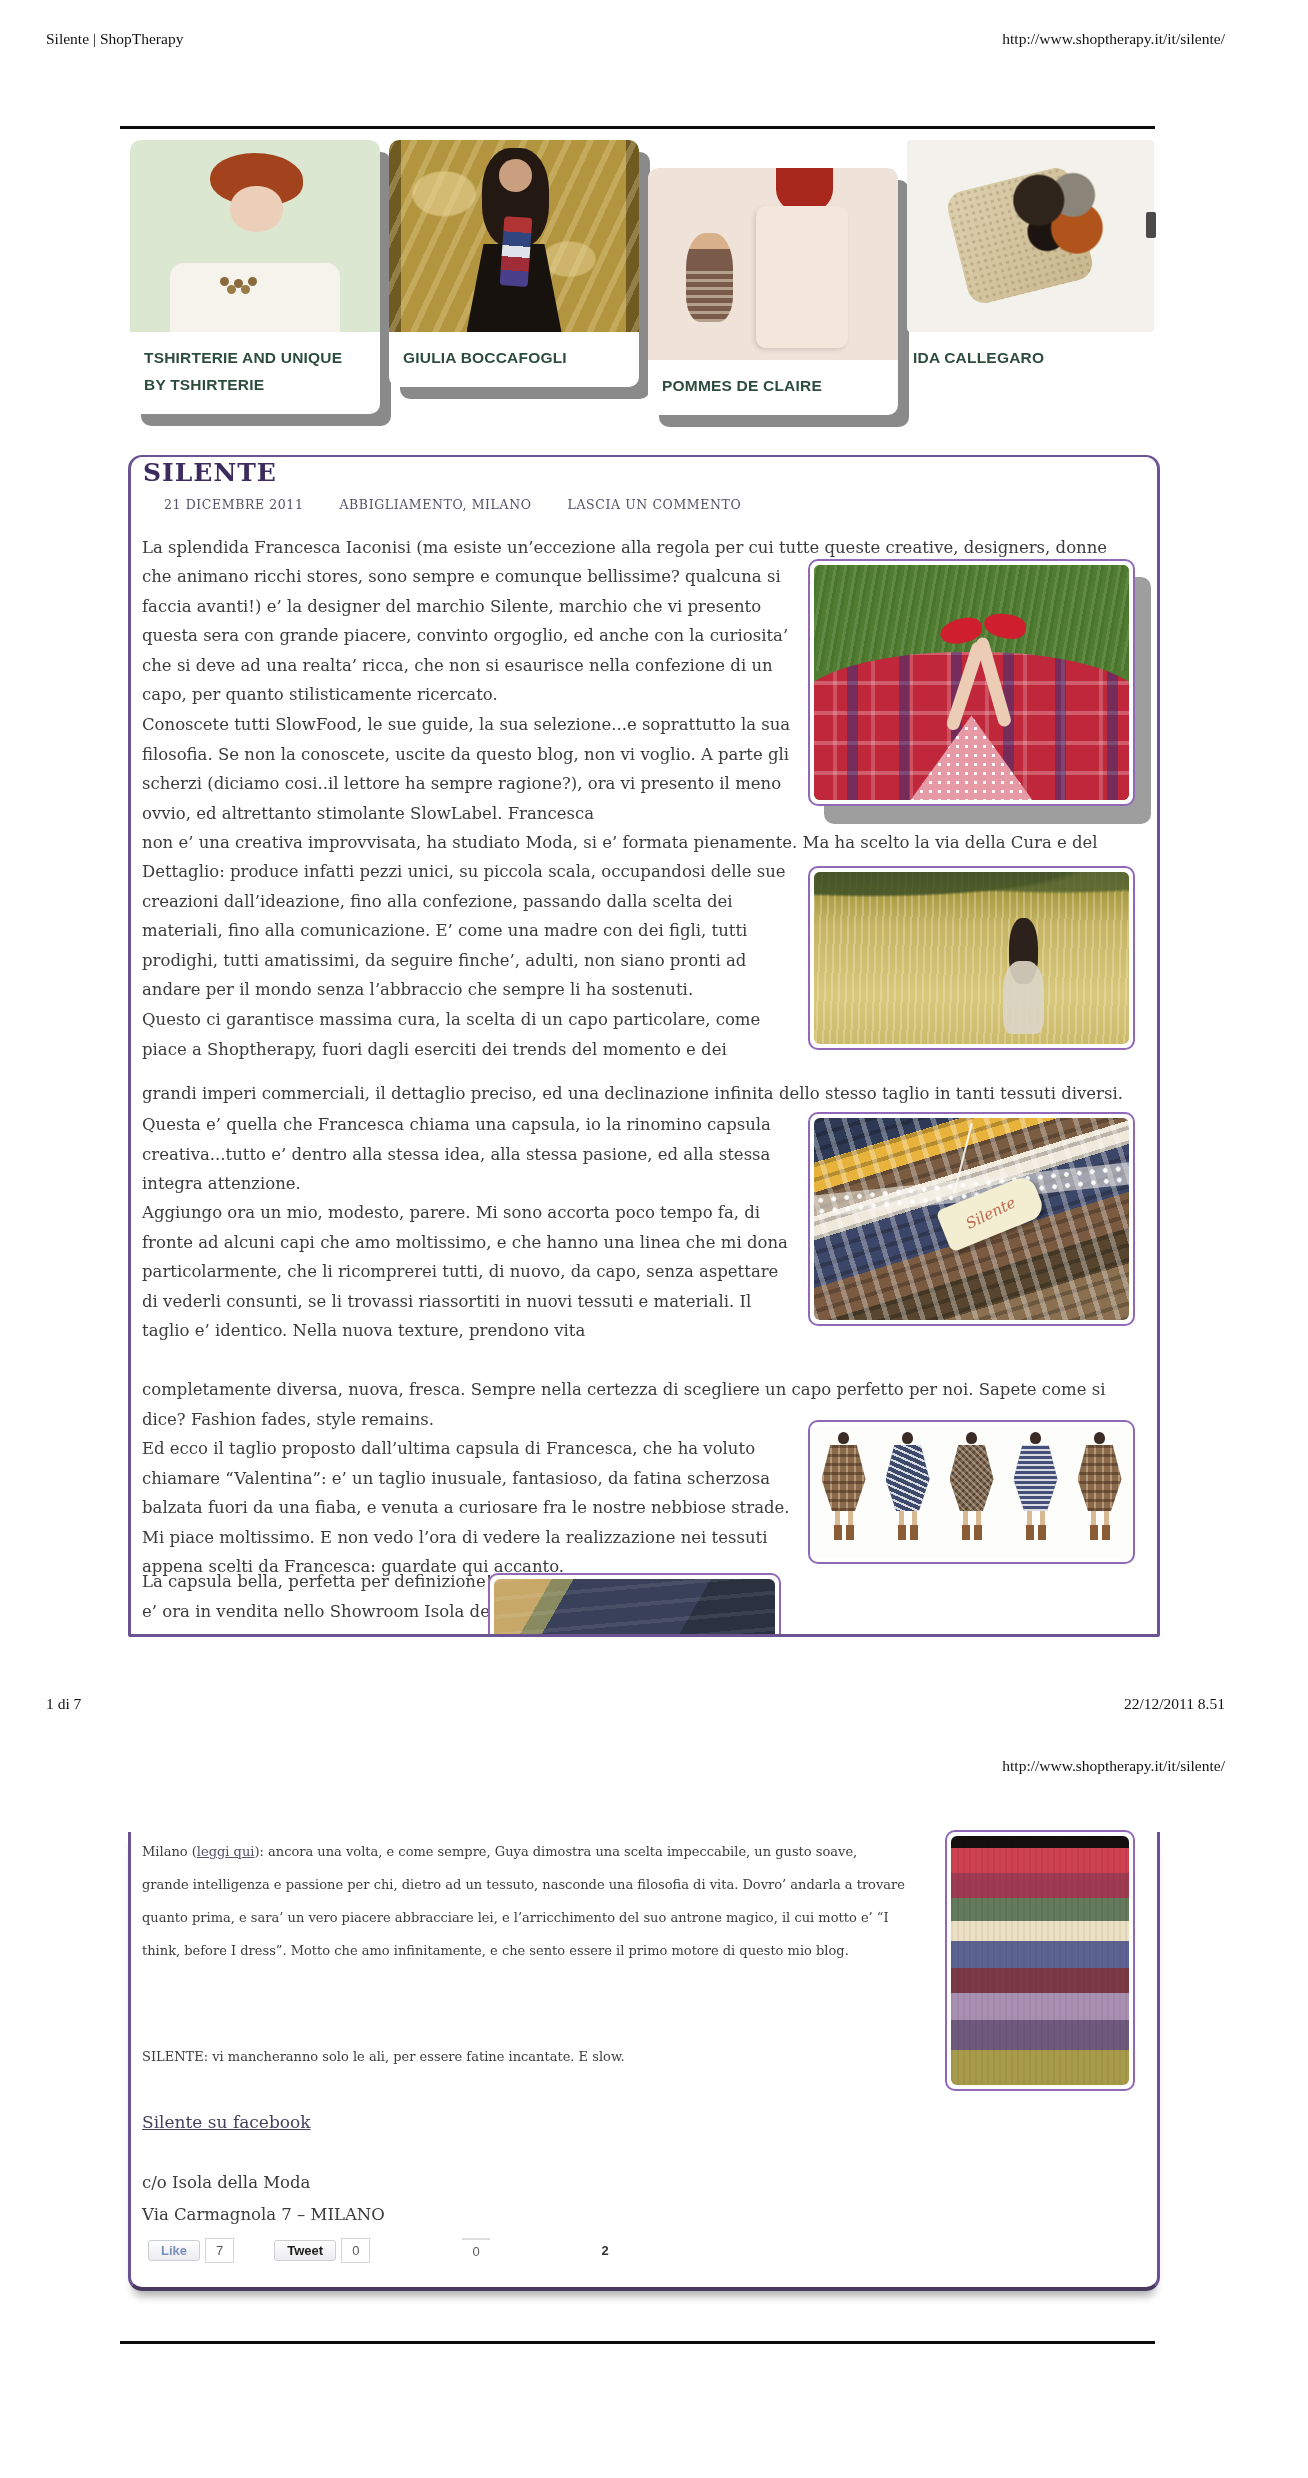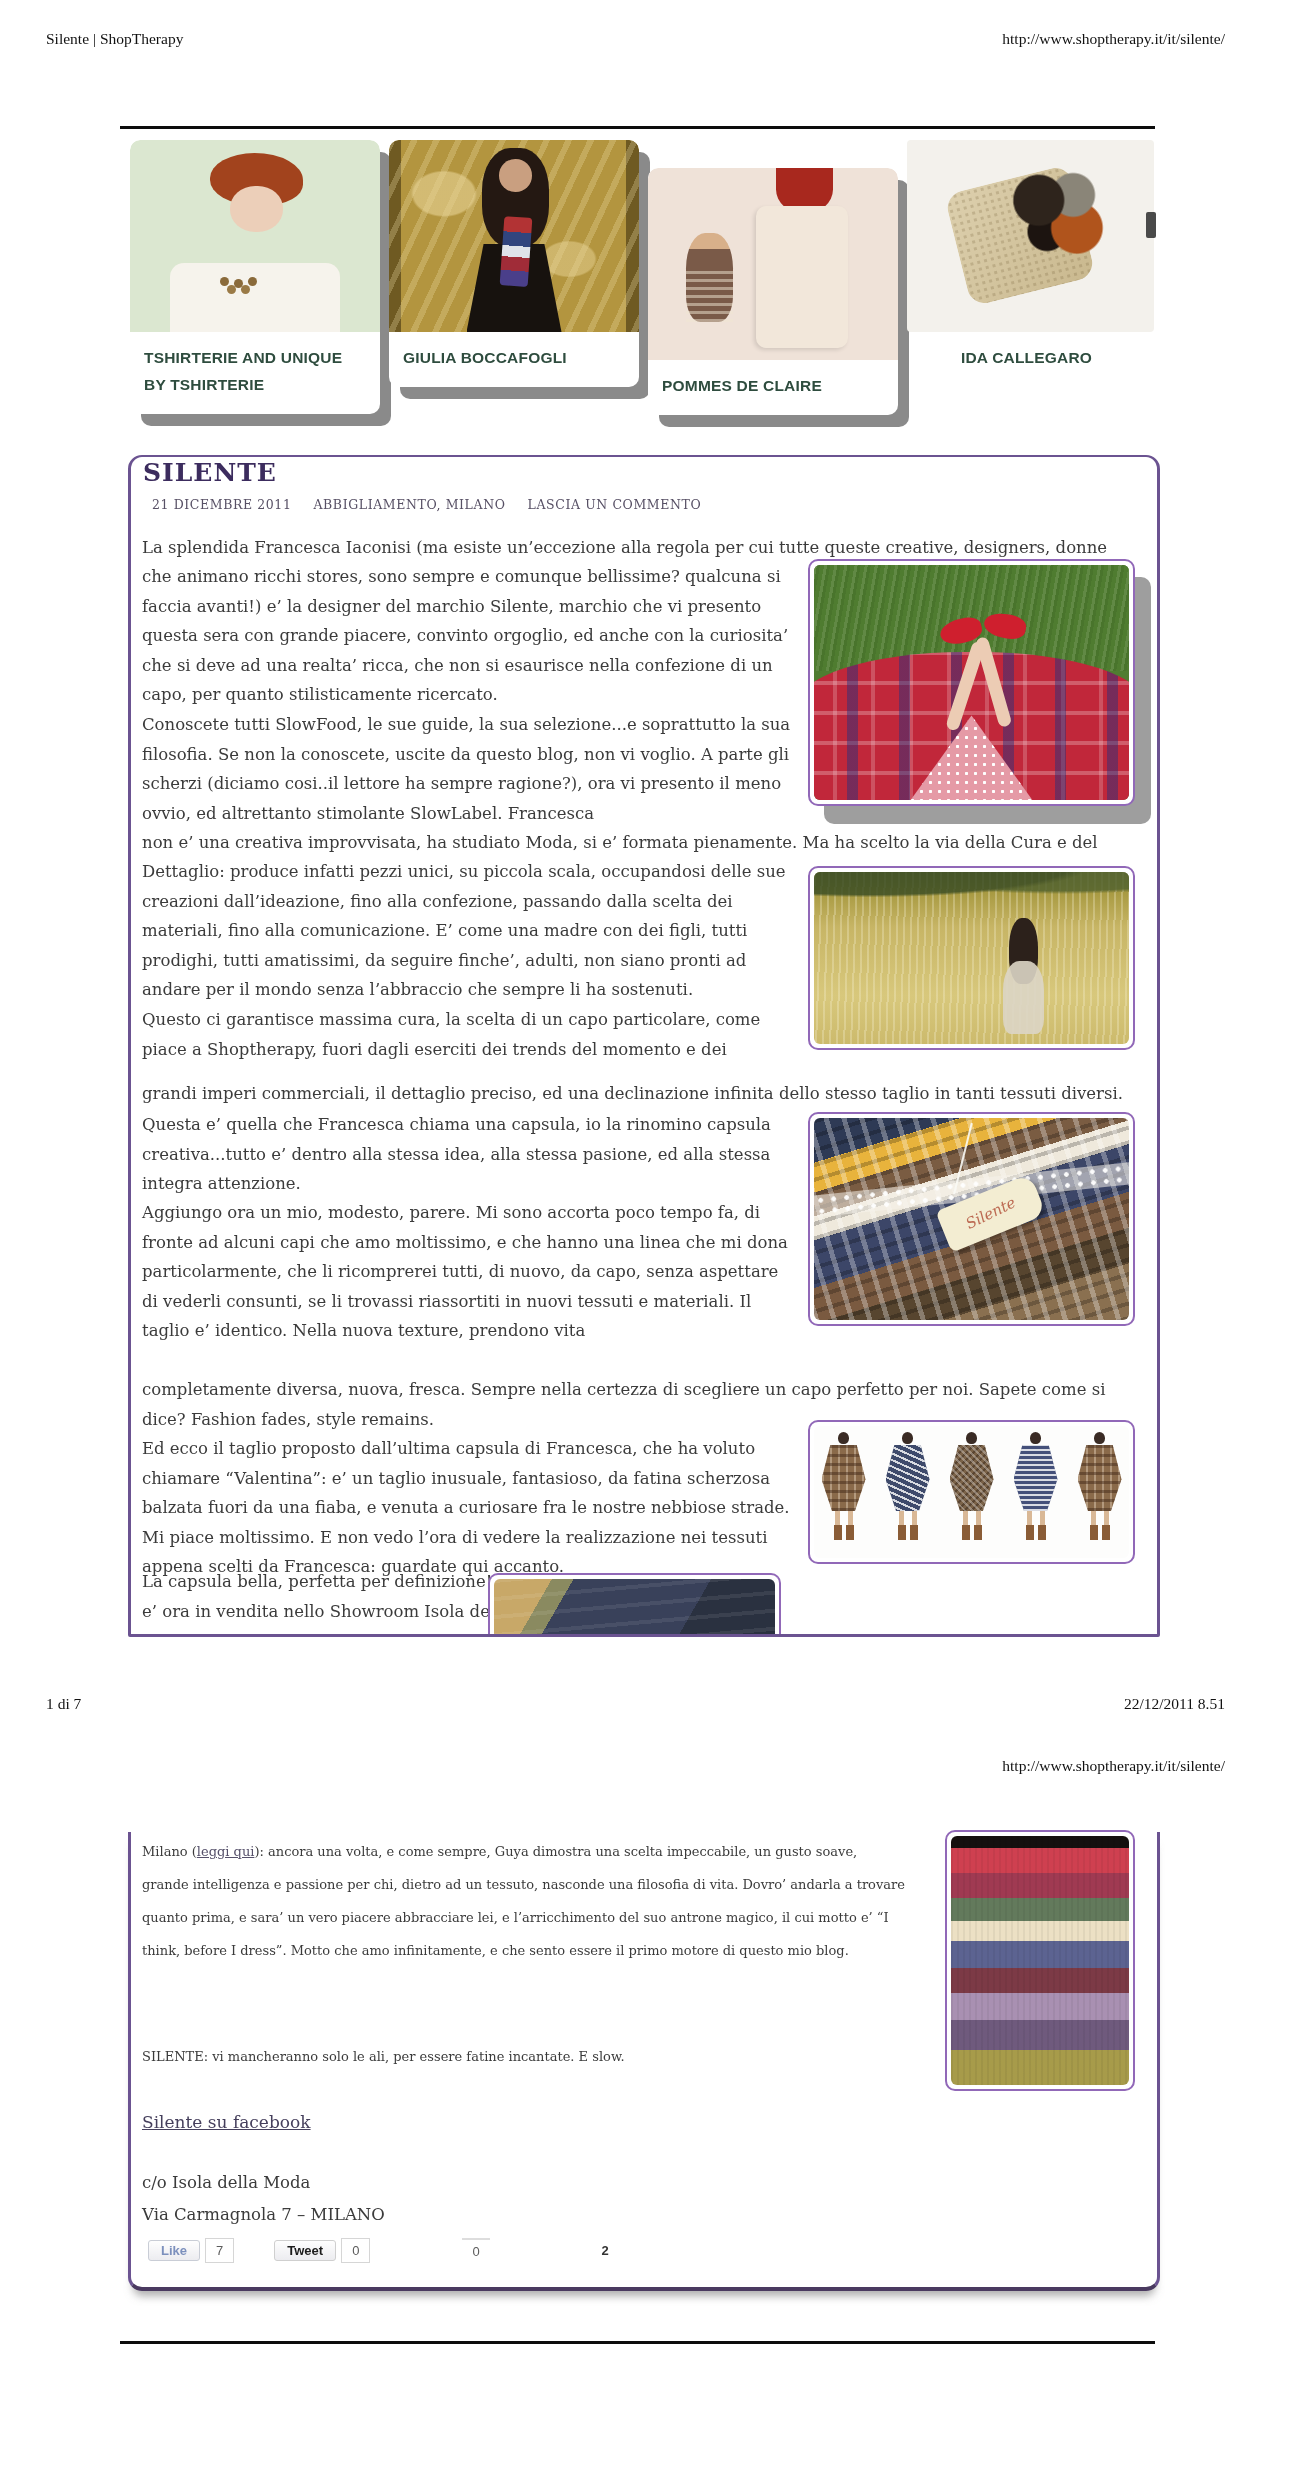--- a/index.html
+++ b/index.html
@@ -5,37 +5,37 @@
   html,body{margin:0;padding:0;background:#fff;}
   .sheet{position:relative;width:1308px;height:2478px;background:#fff;overflow:hidden;
          font-family:"DejaVu Serif",serif;color:#3b3b3b;}
   .abs{position:absolute;}
   .hdr{font-family:"Liberation Serif",serif;font-size:15.5px;color:#111;}
   .rule{background:#0c0c0c;height:3px;}
 
   
   .cards{left:130px;top:140px;display:flex;gap:9px;align-items:flex-start;}
   .card{background:#fff;border-radius:10px;box-shadow:11px 12px 0 rgba(122,122,122,.88);overflow:hidden;}
-  .card--plain{background:transparent;box-shadow:none;border-radius:0;text-align:center;}
+  .card--plain{background:transparent;box-shadow:none;border-radius:0;}
   .card-img{height:192px;position:relative;overflow:hidden;border-radius:10px 10px 0 0;}
   .card--plain .card-img{border-radius:4px;}
   .card-label{padding:12px 14px 16px;font-family:"Liberation Sans",sans-serif;font-weight:bold;
               font-size:15.5px;line-height:1.75;color:#2e4c3e;letter-spacing:.2px;}
   .card--plain .card-label{padding-left:6px;}
   .edge-artifact{left:1146px;top:212px;width:10px;height:26px;background:#4a4a4a;border-radius:2px;}
 
   
   .postbox1{left:128px;top:455px;width:1026px;height:1177px;border:3px solid #6b5391;border-top-width:2px;
             border-radius:14px 14px 2px 2px;z-index:6;pointer-events:none;}
   .postbox2{left:128px;top:1832px;width:1026px;height:455px;border:3px solid #6b5391;border-top:none;
             border-bottom:4px solid #4a3a60;border-radius:0 0 14px 14px;z-index:6;pointer-events:none;
             box-shadow:0 10px 9px -5px rgba(110,110,110,.55);}
 
   .post-title{left:143px;top:458px;font-weight:bold;font-size:25px;color:#3c2c5e;letter-spacing:1px;}
-  .meta{left:152px;top:497px;display:flex;gap:22px;font-size:12.5px;color:#575065;letter-spacing:.6px;}
+  .meta{left:164px;top:497px;display:flex;gap:36px;font-size:12.5px;color:#575065;letter-spacing:.6px;}
   .meta span{white-space:nowrap;}
 
   .btxt{font-size:16.5px;line-height:29.5px;color:#3b3b3b;}
   .nowrap{white-space:nowrap;}
   .p2txt{font-size:13px;line-height:33px;color:#3b3b3b;}
   .lnk{color:#55506a;text-decoration:underline;cursor:pointer;}
   .fblnk{font-size:17px;color:#453f5c;text-decoration:underline;cursor:pointer;}
 
   
   .ph{background:#fff;border:2px solid #9168b8;border-radius:10px;padding:4px;z-index:2;}

